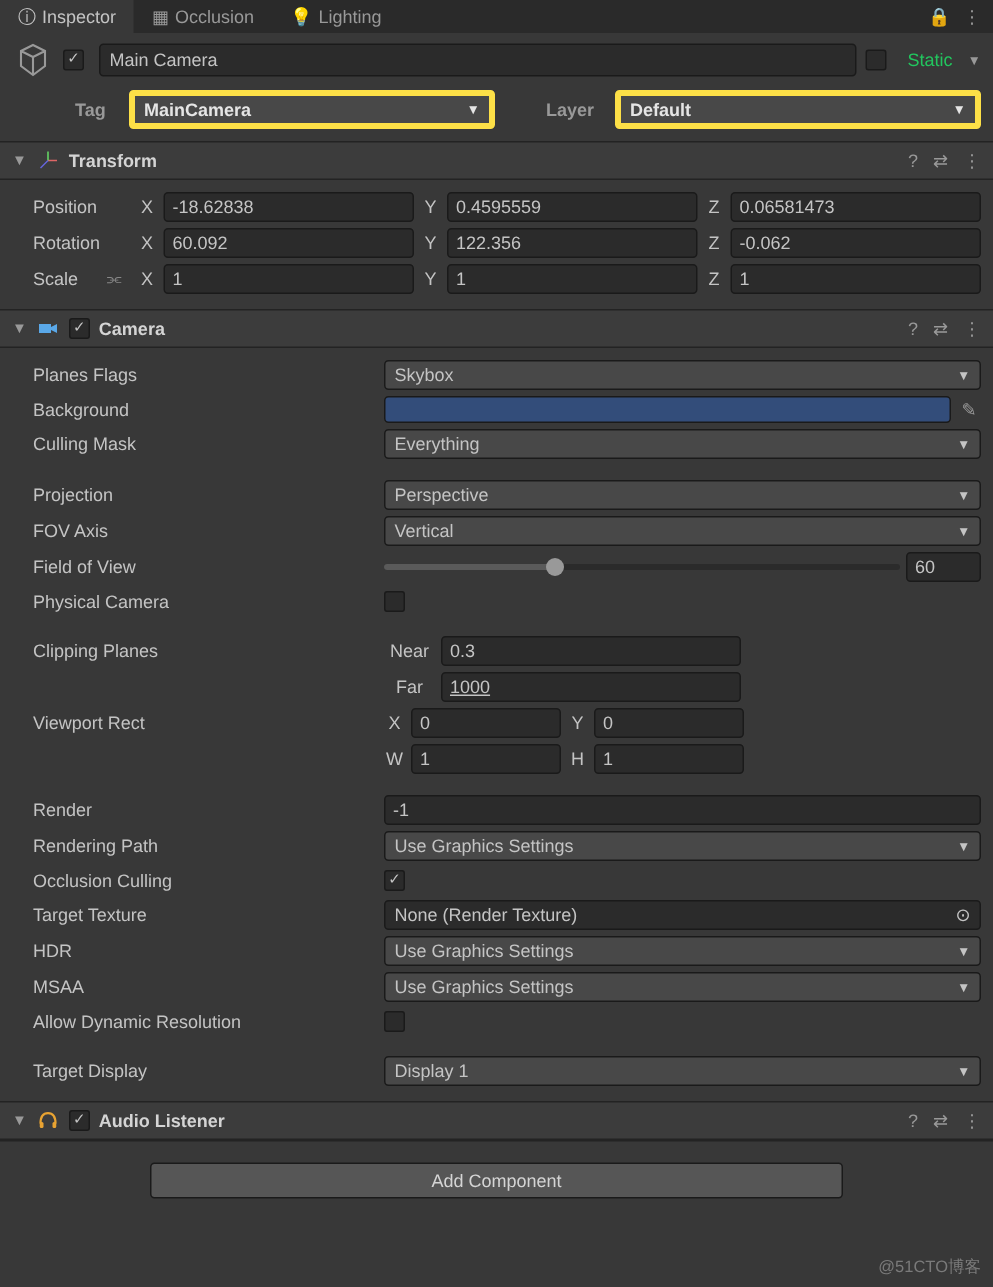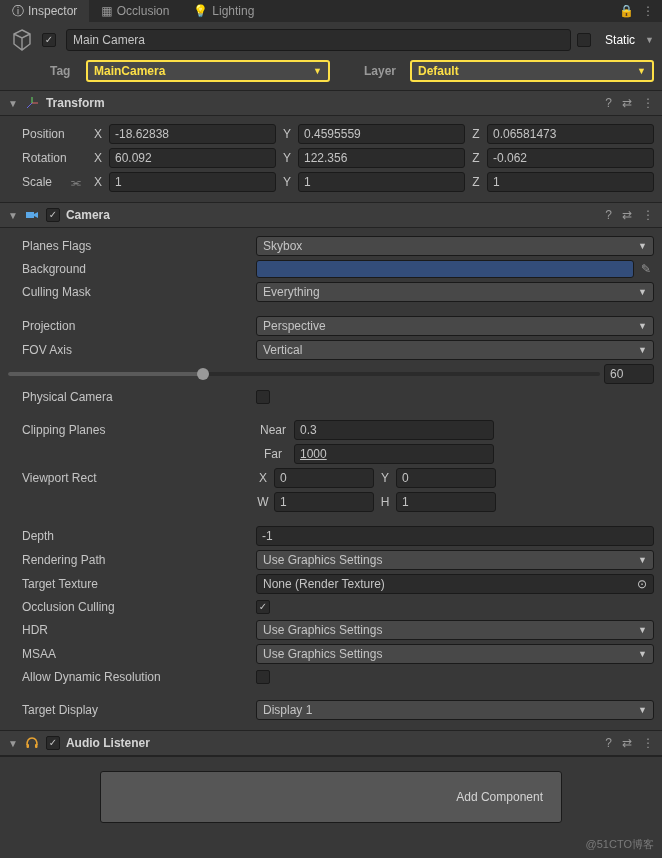--- a/index.html
+++ b/index.html
@@ -7,25 +7,25 @@
 .tabs { display: flex; background: #2a2a2a; height: 22px; align-items: center; }
 .tab { display: flex; align-items: center; gap: 4px; padding: 0 12px; height: 100%; color: #999; cursor: pointer; }
 .tab.active { background: #383838; color: #c4c4c4; }
 .tab-spacer { flex: 1; }
 .tab-icons { display: flex; gap: 8px; padding-right: 8px; color: #999; }
 .header-row { display: flex; align-items: center; padding: 4px 8px; gap: 6px; }
 .cube-icon { width: 28px; height: 28px; display: flex; align-items: center; justify-content: center; }
 .checkbox { width: 14px; height: 14px; background: #2b2b2b; border: 1px solid #1a1a1a; border-radius: 2px; display: flex; align-items: center; justify-content: center; cursor: pointer; }
 .checkbox.checked::after { content: "✓"; color: #c4c4c4; font-size: 10px; line-height: 1; }
 .name-input { flex: 1; background: #2b2b2b; border: 1px solid #1a1a1a; border-radius: 3px; padding: 3px 6px; color: #c4c4c4; font-size: 12px; margin-left: 4px; }
-.static-label { color: #ffffff; margin: 0 4px 0 8px; }
+.static-label { color: #22c55e; margin: 0 4px 0 8px; }
 .dropdown-caret { color: #999; cursor: pointer; }
 .tag-layer-row { display: flex; align-items: center; padding: 2px 8px 8px 50px; gap: 6px; font-weight: bold; }
 .tl-label { color: #999; width: 30px; }
-.tl-dropdown { flex: 1; background: #484848; border: 2px solid #fde047; border-radius: 3px; padding: 2px 6px; color: #fde047; display: flex; justify-content: space-between; align-items: center; cursor: pointer; min-width: 0; }
+.tl-dropdown { flex: 1; background: #484848; border: 4px solid #fde047; border-radius: 3px; padding: 2px 6px; color: #e5e5e5; display: flex; justify-content: space-between; align-items: center; cursor: pointer; min-width: 0; }
 .tl-gap { width: 22px; }
 .component-header { display: flex; align-items: center; padding: 4px 8px; gap: 6px; background: #3c3c3c; border-top: 1px solid #232323; border-bottom: 1px solid #232323; }
 .foldout { color: #999; cursor: pointer; font-size: 10px; }
 .comp-icon { width: 16px; height: 16px; display:flex; align-items:center; justify-content:center; }
 .comp-title { font-weight: 600; color: #d4d4d4; }
 .comp-spacer { flex: 1; }
 .comp-btns { display: flex; gap: 10px; color: #999; }
 .comp-btn { cursor: pointer; }
 .component-body { padding: 6px 8px 8px 8px; }
 .prop-row { display: flex; align-items: center; padding: 2px 0; min-height: 22px; }
@@ -37,21 +37,21 @@
 .full-dropdown { flex: 1; background: #484848; border: 1px solid #1a1a1a; border-radius: 3px; padding: 2px 6px; color: #c4c4c4; display: flex; justify-content: space-between; align-items: center; cursor: pointer; }
 .color-field { flex: 1; height: 18px; background: #334d7a; border: 1px solid #1a1a1a; border-radius: 3px; cursor: pointer; position: relative; }
 .picker-btn { width: 16px; color: #999; cursor: pointer; text-align: center; }
 .slider-track { flex: 1; height: 4px; background: #2b2b2b; border-radius: 2px; position: relative; cursor: pointer; }
 .slider-fill { position: absolute; height: 100%; background: #5a5a5a; border-radius: 2px; }
 .slider-thumb { position: absolute; width: 12px; height: 12px; background: #999; border-radius: 50%; top: -4px; transform: translateX(-50%); }
 .slider-value { width: 50px; background: #2b2b2b; border: 1px solid #1a1a1a; border-radius: 3px; padding: 2px 5px; color: #c4c4c4; font-size: 12px; }
 .obj-field { flex: 1; background: #2b2b2b; border: 1px solid #1a1a1a; border-radius: 3px; padding: 2px 6px; color: #c4c4c4; display: flex; justify-content: space-between; align-items: center; cursor: pointer; }
 .spacer-row { height: 10px; }
 .add-comp-wrap { padding: 14px 100px; border-top: 1px solid #232323; }
-.add-comp-btn { width: 100%; background: #565656; border: 1px solid #1a1a1a; border-radius: 3px; padding: 18px; color: #d4d4d4; text-align: right; cursor: pointer; }
+.add-comp-btn { width: 100%; background: #565656; border: 1px solid #1a1a1a; border-radius: 3px; padding: 4px; color: #d4d4d4; text-align: center; cursor: pointer; }
 .link-icon { color: #888; margin-right: 4px; cursor: pointer; font-size: 11px; }
 .watermark { position: absolute; bottom: 6px; right: 8px; color: #7a7a7a; font-size: 11px; }
 svg { display: block; }
 .caret { font-size: 9px; }
 </style>
 </head>
 <body>
 
 <div class="tabs">
   <div class="tab active">
@@ -212,20 +212,21 @@
   <div class="prop-row">
     <div class="prop-label">FOV Axis</div>
     <div class="prop-content">
         <div class="full-dropdown">
           <span>Vertical</span>
           <span class="caret">▼</span>
         </div>
       </div>
   </div>
   <div class="prop-row">
+    <div class="prop-label">Field of View</div>
     <div class="prop-content">
       <div class="slider-track">
         <div class="slider-fill" style="width:33%"></div>
         <div class="slider-thumb" style="left:33%"></div>
       </div>
       <input class="slider-value" value="60" style="">
     </div>
   </div>
   <div class="prop-row">
     <div class="prop-label">Physical Camera</div>
@@ -261,47 +262,47 @@
     <div class="prop-label"></div>
     <div class="prop-content">
       <span class="axis-label">W</span>
         <input class="num-input" style="flex: 0 0 100px;" value="1">
       <span class="axis-label">H</span>
         <input class="num-input" style="flex: 0 0 100px;" value="1">
     </div>
   </div>
   <div class="spacer-row"></div>
   <div class="prop-row">
-    <div class="prop-label">Depth</div>
+    <div class="prop-label">Render</div>
     <div class="prop-content">
         <input class="num-input" value="-1" style="">
       </div>
   </div>
   <div class="prop-row">
     <div class="prop-label">Rendering Path</div>
     <div class="prop-content">
         <div class="full-dropdown">
           <span>Use Graphics Settings</span>
           <span class="caret">▼</span>
         </div>
+      </div>
+  </div>
+  <div class="prop-row">
+    <div class="prop-label">Occlusion Culling</div>
+    <div class="prop-content">
+        <div class="checkbox checked"></div>
       </div>
   </div>
   <div class="prop-row">
     <div class="prop-label">Target Texture</div>
     <div class="prop-content">
         <div class="obj-field">
           <span>None (Render Texture)</span>
           <span>⊙</span>
         </div>
-      </div>
-  </div>
-  <div class="prop-row">
-    <div class="prop-label">Occlusion Culling</div>
-    <div class="prop-content">
-        <div class="checkbox checked"></div>
       </div>
   </div>
   <div class="prop-row">
     <div class="prop-label">HDR</div>
     <div class="prop-content">
         <div class="full-dropdown">
           <span>Use Graphics Settings</span>
           <span class="caret">▼</span>
         </div>
       </div>

